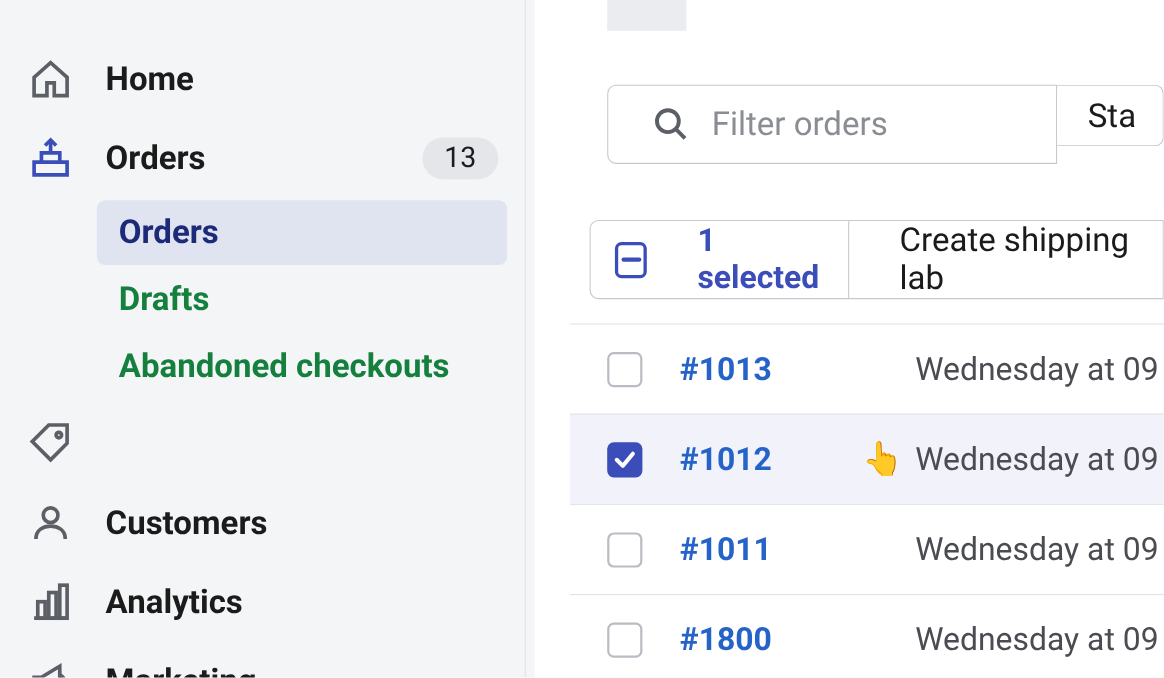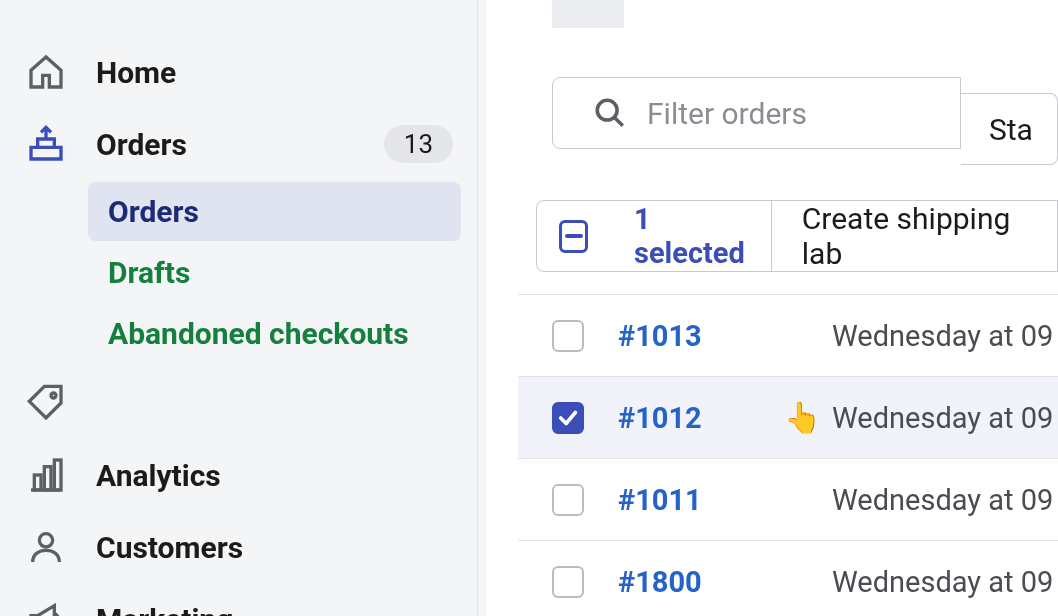--- a/index.html
+++ b/index.html
@@ -18,24 +18,24 @@
 .subnav-item.selected { background:#e0e3f0; color:#1d2a78; font-weight:700; }
 
 .main { position:absolute; left:486px; top:0; right:0; bottom:0; background:#fff; padding-left:32px; }
 .top-block { position:absolute; left:66px; top:0; width:72px; height:28px; background:#ebecf0; }
 
 .filter-row { position:absolute; top:77px; left:66px; right:0; display:flex; }
 .search-wrap { display:flex; align-items:center; border:1px solid #c7c9ce; border-radius:8px; height:72px; padding:0 40px; background:#fff; width:440px; }
 .search-wrap svg { width:34px; height:34px; color:#5c5f66; flex-shrink:0; }
 .search-wrap input { border:none; outline:none; font-size:30px; color:#1b1b1b; margin-left:20px; width:100%; background:transparent; }
 .search-wrap input::placeholder { color:#8a8d93; }
-.status-btn { margin-left:0; border:1px solid #c7c9ce; border-left:none; border-radius:0 8px 8px 0; height:72px; padding:0 28px; font-size:30px; color:#1b1b1b; background:#fff; display:flex; align-items:center; overflow:hidden;margin-top:16px; }
+.status-btn { margin-left:0; border:1px solid #c7c9ce; border-left:none; border-radius:0 8px 8px 0; height:56px; padding:0 28px; font-size:30px; color:#1b1b1b; background:#fff; display:flex; align-items:center; overflow:hidden; }
 .search-wrap.with-status { border-radius:8px 0 0 8px; }
 
-.bulk-row { position:absolute; top:200px; left:50px; right:0; display:flex; border:1px solid #c7c9ce; border-radius:8px 0 0 8px; overflow:hidden; height:72px; background:#fff; }
+.bulk-row { position:absolute; top:200px; left:50px; right:0; display:flex; border:1px solid #c7c9ce; border-radius:8px 0 0 8px; overflow:hidden; height:72px; background:#fff;gap:16px; }
 .bulk-left { display:flex; align-items:center; gap:46px; padding:0 22px; border-right:1px solid #c7c9ce; }
 .indeterminate-box { width:33px; height:33px; border:3px solid #3a4db8; border-radius:6px; display:flex; align-items:center; justify-content:center; }
 .indeterminate-box .dash { width:18px; height:4px; background:#3a4db8; border-radius:2px; }
 .selected-text { font-size:29px; font-weight:700; color:#3a4db8; }
 .bulk-action { display:flex; align-items:center; padding:0 30px; font-size:30px; color:#1b1b1b; }
 
 .order-list { position:absolute; top:294px; left:32px; right:0; }
 .order-row { display:flex; align-items:center; height:82px; border-top:1px solid #e1e3e8; padding-left:34px; gap:34px; }
 .order-row.row-selected { background:#f2f3fa; }
 .chk { width:32px; height:32px; border:2px solid #b9bcc2; border-radius:6px; background:#fff; flex-shrink:0; }
@@ -84,37 +84,37 @@
       <svg viewBox="0 0 24 24" fill="none" stroke="currentColor" stroke-width="2">
           <path d="M11 2 L21 2 L21 12 L12 21 L2 11 Z"></path>
           <circle cx="16.5" cy="7.5" r="1.5"></circle>
         </svg>
     </span>
   </div>
 
   <div class="nav-item">
     <span class="icon-slot">
       <svg viewBox="0 0 24 24" fill="none" stroke="currentColor" stroke-width="2">
+          <circle cx="12" cy="8" r="4"></circle>
+          <path d="M4 21 C4 16 8 14 12 14 C16 14 20 16 20 21"></path>
+        </svg>
+    </span>
+    <span class="nav-label">Customers</span>
+  </div>
+
+  <div class="nav-item">
+    <span class="icon-slot">
+      <svg viewBox="0 0 24 24" fill="none" stroke="currentColor" stroke-width="2">
           <path d="M3 21 H21"></path>
           <rect x="5" y="12" width="4" height="9"></rect>
           <rect x="11" y="7" width="4" height="14"></rect>
           <rect x="17" y="3" width="4" height="18"></rect>
         </svg>
     </span>
     <span class="nav-label">Analytics</span>
-  </div>
-
-  <div class="nav-item">
-    <span class="icon-slot">
-      <svg viewBox="0 0 24 24" fill="none" stroke="currentColor" stroke-width="2">
-          <circle cx="12" cy="8" r="4"></circle>
-          <path d="M4 21 C4 16 8 14 12 14 C16 14 20 16 20 21"></path>
-        </svg>
-    </span>
-    <span class="nav-label">Customers</span>
   </div>
 
   <div class="nav-item">
     <span class="icon-slot">
       <svg viewBox="0 0 24 24" fill="none" stroke="currentColor" stroke-width="2">
           <path d="M3 10 V14 L7 14 L17 20 V4 L7 10 Z"></path>
           <path d="M17 9 C20 9 20 15 17 15"></path>
         </svg>
     </span>
     <span class="nav-label">Marketing</span>

